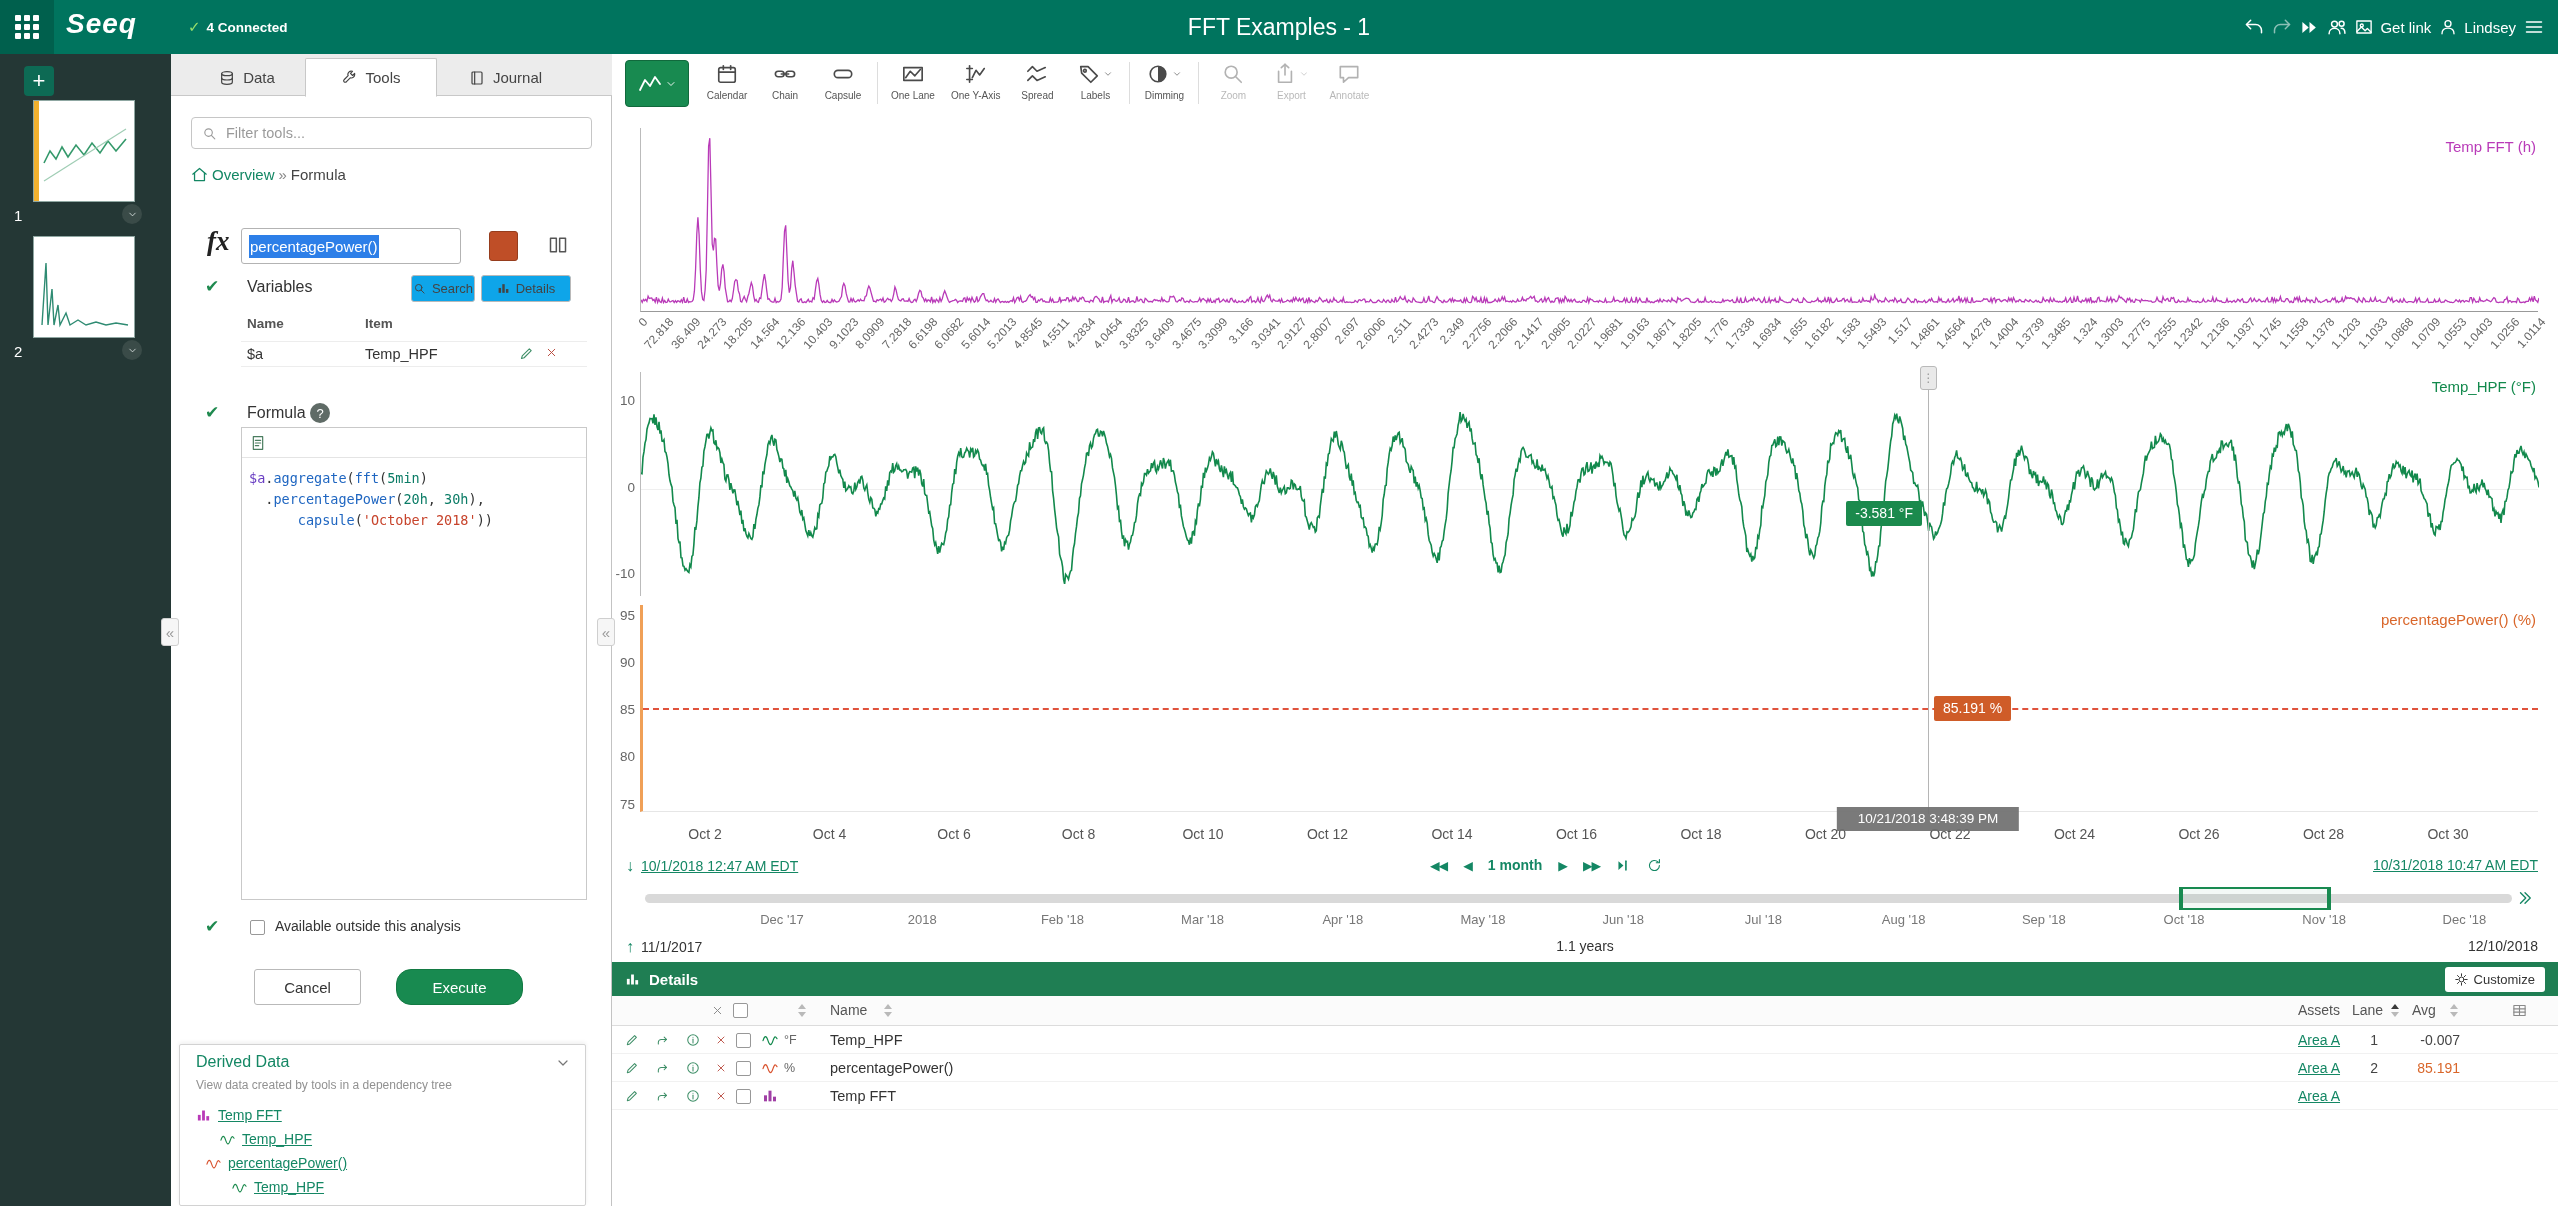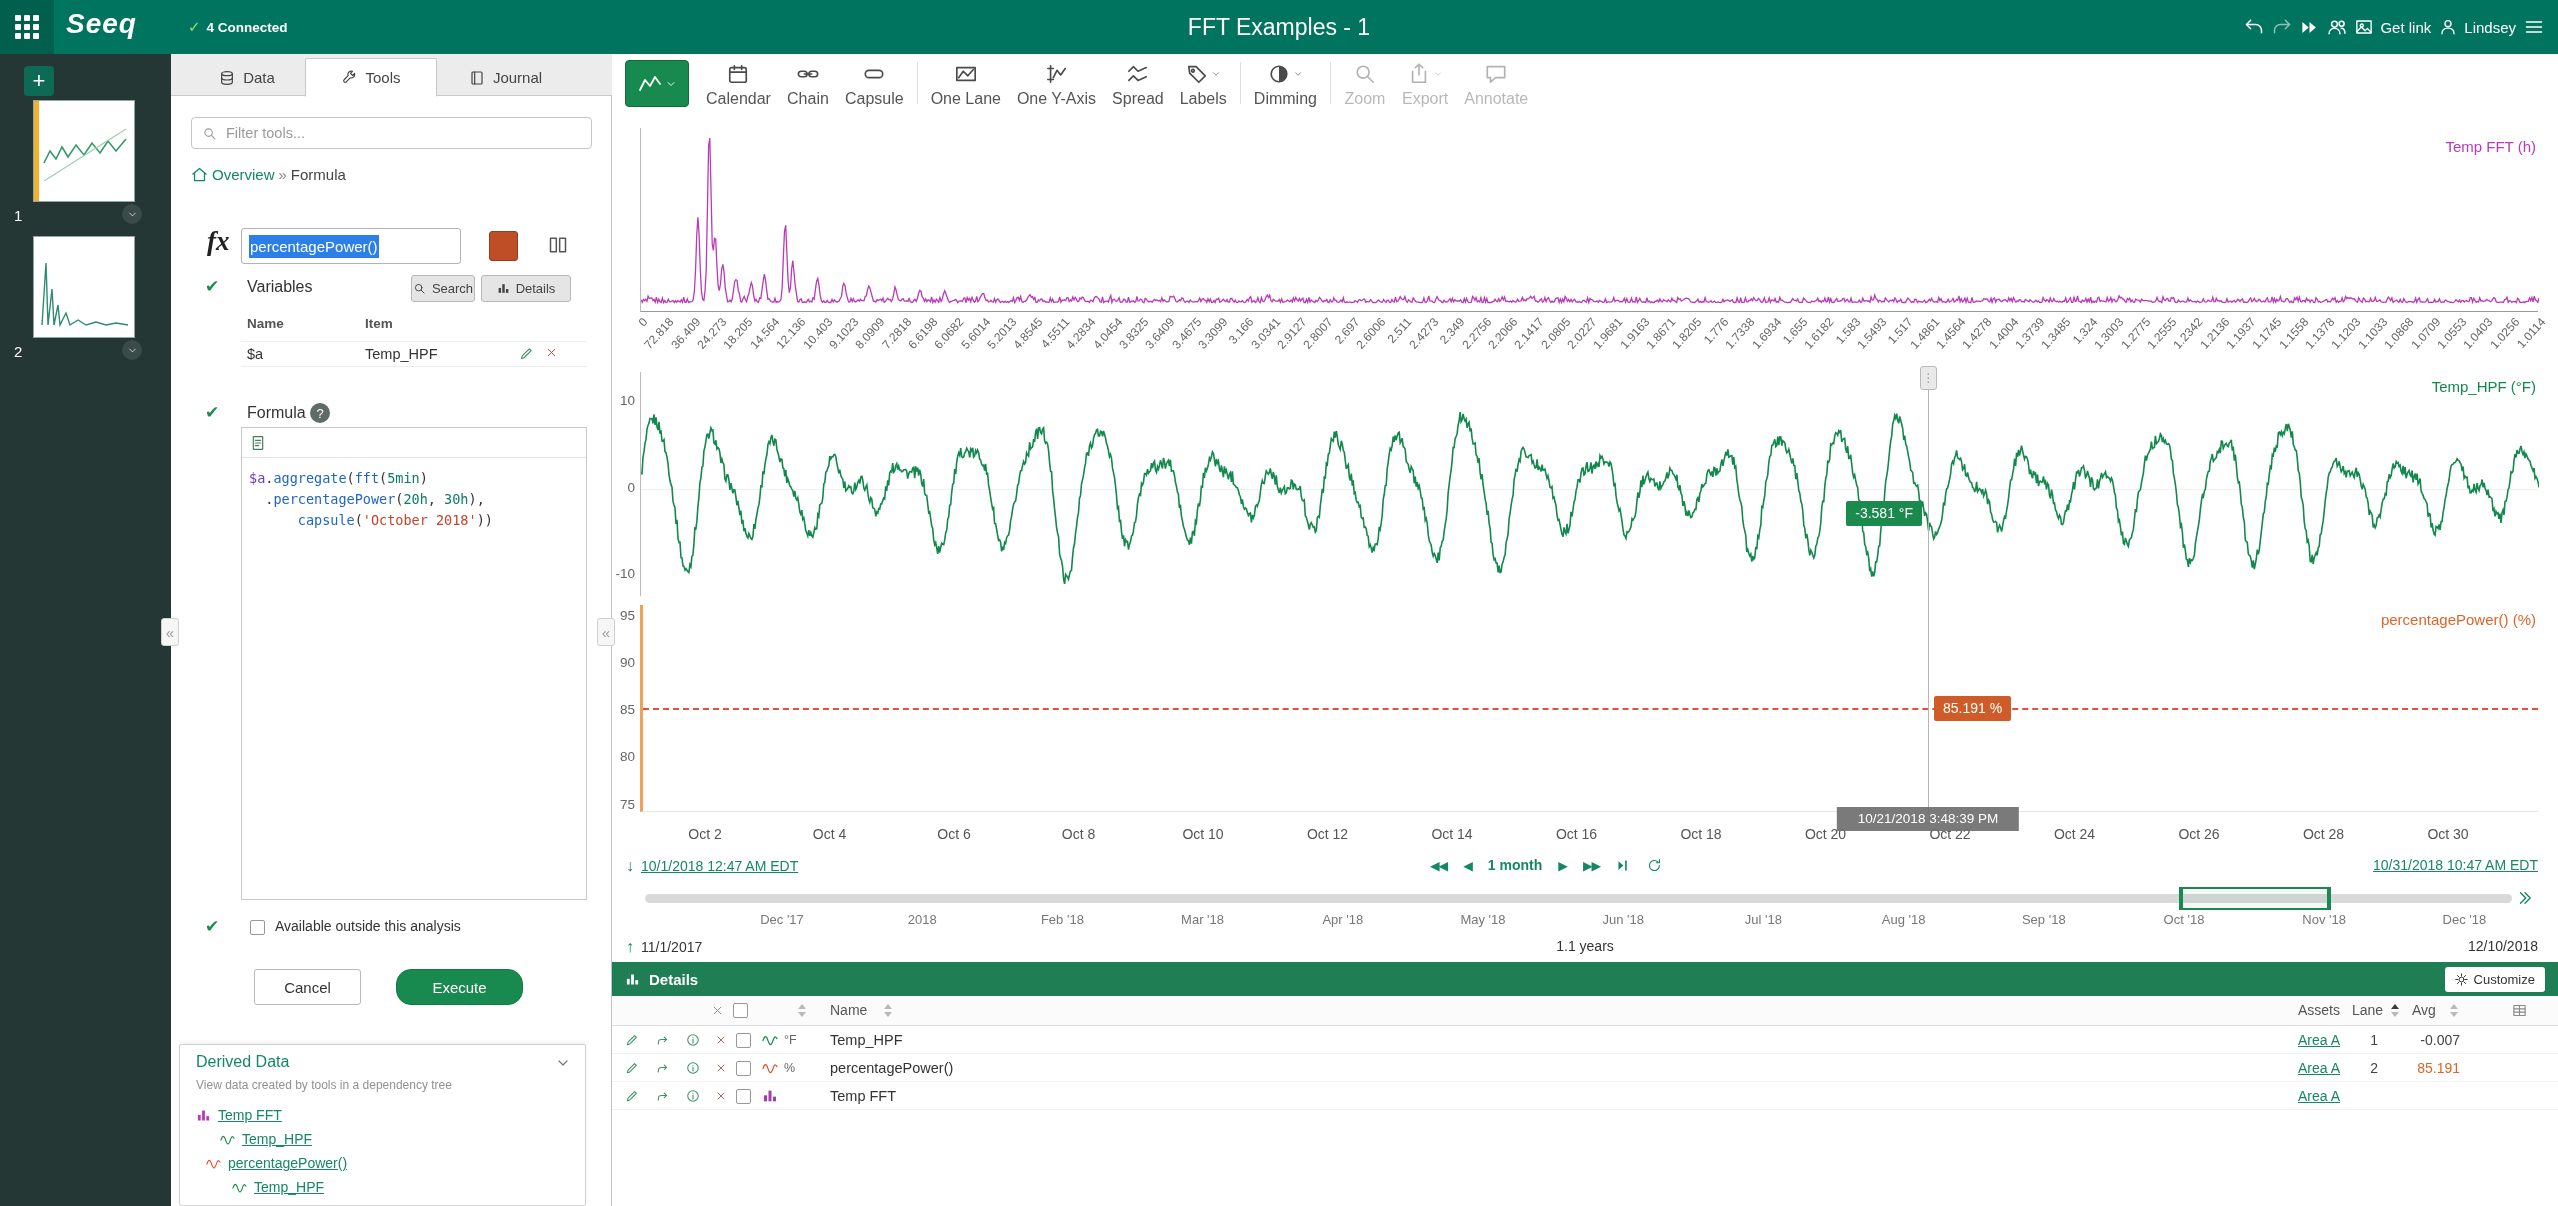--- a/index.html
+++ b/index.html
@@ -38,21 +38,21 @@
 #filter-input::placeholder{color:#9a9a9a}
 #breadcrumb{position:absolute;left:20px;top:112px;display:flex;align-items:flex-end;gap:4px;font-size:15px}
 .bc-link{color:#148764}.bc-sep{color:#888}.bc-cur{color:#444}
 #fx-glyph{position:absolute;left:36px;top:172px;font-family:"Liberation Serif","DejaVu Serif",serif;font-style:italic;font-weight:bold;font-size:27px;color:#222}
 #fx-name{position:absolute;left:70px;top:174px;width:220px;height:36px;border:1px solid #b3b3b3;border-radius:3px;display:flex;align-items:center;padding:0 7px;font-size:15px;background:#fff;cursor:text}
 #fx-name .sel{background:#2d7fe8;color:#fff;padding:3px 1px}
 #fx-swatch{position:absolute;left:318px;top:177px;width:29px;height:30px;background:#bf4e27;border:1px solid #963d1d;border-radius:3px;cursor:pointer}
 #fx-expand{position:absolute;left:377px;top:181px;color:#555;cursor:pointer}
 .chk-mark{position:absolute;color:#1f8a4f;font-size:17px;font-weight:bold}
 .sec-label{position:absolute;font-size:16px;color:#333}
-.sbtn{position:absolute;height:27px;border:1px solid #b9b9b9;border-radius:3px;background:#e5e5e5;display:flex;align-items:center;justify-content:center;gap:6px;font-size:13px;color:#444;cursor:pointer;font-family:inherit}
+.sbtn{position:absolute;height:27px;border:1px solid #b9b9b9;border-radius:3px;background:#0ea5e9;display:flex;align-items:center;justify-content:center;gap:6px;font-size:13px;color:#444;cursor:pointer;font-family:inherit}
 #search-btn{left:240px;top:221px;width:64px}
 #detailsvar-btn{left:310px;top:221px;width:90px}
 .th-label{position:absolute;font-size:13.5px;font-weight:bold;color:#555}
 #var-row{position:absolute;left:70px;top:287px;width:346px;height:26px;border-bottom:1px solid #ededed;border-top:1px solid #ededed;font-size:14.5px}
 #var-row span{top:4px}
 #help-badge{position:absolute;left:139px;top:349px;width:20px;height:20px;border-radius:50%;background:#5f6b66;color:#fff;font-size:13px;display:flex;align-items:center;justify-content:center;cursor:pointer}
 #code-card{position:absolute;left:70px;top:373px;width:346px;height:473px;border:1px solid #c9c9c9;background:#fff}
 .code-head{height:30px;border-bottom:1px solid #e4e4e4;display:flex;align-items:center;padding:0 8px;color:#4a7d5f}
 #code-lines{padding:10px 7px;font-family:"DejaVu Sans Mono","Liberation Mono",monospace;font-size:13.5px;line-height:21px;white-space:pre}
 .tok-fn{color:#1f66c1}.tok-dur{color:#0b7c66}.tok-str{color:#c7432b}.tok-var{color:#6a3fc3}.tok-pl{color:#333}
@@ -67,21 +67,21 @@
 #derived-sub{position:absolute;left:16px;top:33px;font-size:12px;color:#919191}
 #derived-items{position:absolute;left:0;top:58px;width:100%}
 .derived-item{height:24px;display:flex;align-items:center;gap:7px;font-size:14px;cursor:pointer}
 .dlink{color:#148764;text-decoration:underline}
 
 #main{position:absolute;left:612px;top:54px;width:1946px;height:1152px;background:#fff}
 #view-btn{position:absolute;left:13px;top:6px;width:64px;height:47px;background:#188a50;border:1px solid #11693c;border-radius:4px;color:#fff;display:flex;align-items:center;justify-content:center;gap:3px;cursor:pointer}
 #tool-buttons{position:absolute;left:86px;top:4px;display:flex;align-items:flex-start}
 .tool-btn{min-width:58px;padding:3px 8px 0;height:52px;display:flex;flex-direction:column;align-items:center;gap:3px;color:#4a4a4a;cursor:pointer}
 .tool-btn .ic-row{height:26px;display:flex;align-items:center;gap:3px}
-.tool-btn .lbl{font-size:16px;color:#555;white-space:nowrap}
+.tool-btn .lbl{font-size:10px;color:#555;white-space:nowrap}
 .tool-btn.disabled{opacity:.42}
 .tsep{width:1px;height:42px;background:#ddd;margin:4px 5px 0}
 #lane-fft{position:absolute;left:28px;top:74px;width:1898px;height:184px;border-left:1px solid #bbb;border-bottom:1px solid #999}
 #lane-hpf{position:absolute;left:28px;top:318px;width:1898px;height:224px;border-left:1px solid #bbb}
 #lane-hpf .zline{position:absolute;left:0;top:117px;width:100%;height:1px;background:#efefef}
 #lane-hpf svg,#lane-fft svg{position:absolute;left:0;top:0}
 #lane-pow{position:absolute;left:28px;top:551px;width:1898px;height:207px;border-left:3px solid #f0a057;border-bottom:1px solid #e6e6e6}
 #pow-line{position:absolute;left:31px;top:654px;width:1895px;height:0;border-top:2px dashed #e0523c;z-index:3}
 .lane-label{position:absolute;right:22px;font-size:15px;z-index:4}
 #ll-0{color:#b93ab8}#ll-1{color:#12894c}#ll-2{color:#d9662a}

